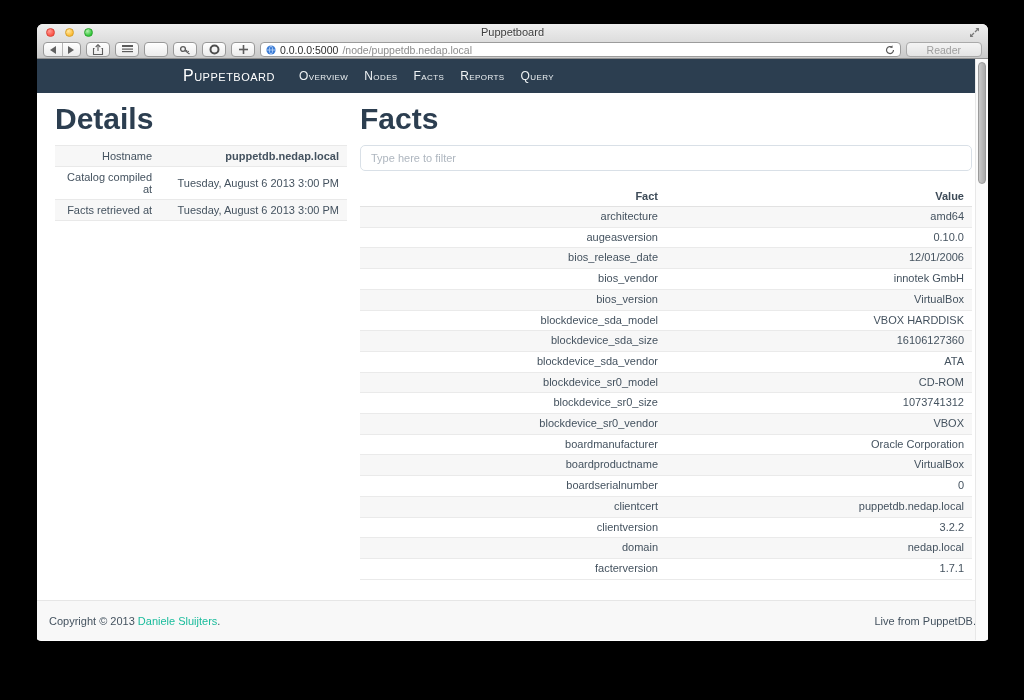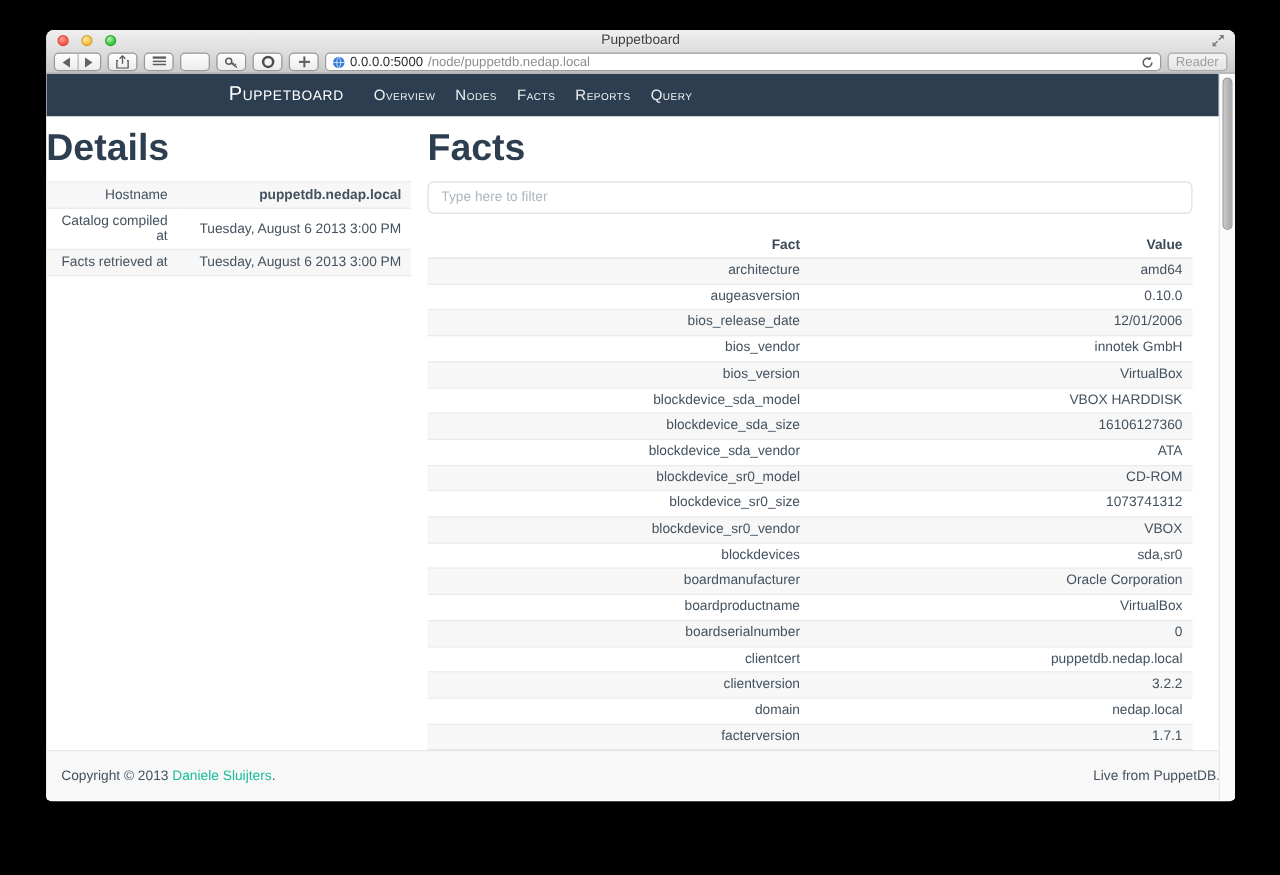--- a/index.html
+++ b/index.html
@@ -38,40 +38,40 @@
   .arrow.right { border-width:4px 0 4px 6px; border-color:transparent transparent transparent #616161; }
   .urlfield {
     flex:1; height:15px; display:flex; align-items:center; gap:4px;
     border:1px solid #9c9c9c; border-radius:4px; background:#fff; padding:0 5px;
     font-size:10.5px; overflow:hidden; white-space:nowrap;
   }
   .url-host { color:#2e2e2e; }
   .url-path { color:#8d8d8d; }
   .refresh { margin-left:auto; }
   .reader {
-    height:15px; padding:0 6px; display:flex; align-items:center;
+    height:15px; padding:0 20px; display:flex; align-items:center;
     border:1px solid #aaa; border-radius:4px; color:#9e9e9e; font-size:10.5px;
     background:linear-gradient(#f4f4f4,#e4e4e4);
   }
 
   
   .page { position:relative; height:581px; background:#fff; overflow:hidden; }
   .navbar { height:34px; background:#2c3e50; display:flex; align-items:center; }
   .brand {
     margin-left:146px; font-size:16px; color:#fff; font-variant:small-caps;
     letter-spacing:.5px; text-decoration:none; cursor:pointer;
   }
   .nav-items { display:flex; margin-left:16px; list-style:none; }
   .nav-items li {
     padding:0 8px; font-size:12px; color:#eef2f4; font-variant:small-caps;
     letter-spacing:.4px; cursor:pointer;
   }
 
   .main { display:flex; }
-  .col-left  { width:292px; flex:none; }
+  .col-left  { width:292px; margin-left:18px; flex:none; }
   .col-right { width:612px; margin-left:13px; flex:none; }
   h1 { font-size:30px; line-height:34px; font-weight:bold; color:#2c3e50; margin:9px 0 9px; }
 
   table { border-collapse:collapse; width:100%; font-size:11px; color:#44525f; }
   td, th { padding:4px 8px; line-height:12px; text-align:right; }
   .details-table td { border-top:1px solid #e9e9e9; }
   .details-table tr:last-child td { border-bottom:1px solid #e9e9e9; }
   .details-table td:first-child { width:36%; }
   .details-table tr:nth-child(odd) { background:#f7f7f7; }
   .bold-val { font-weight:bold; }
@@ -275,24 +275,20 @@
               </tr>
               <tr>
                 <td>blockdevice_sr0_size</td>
                 <td>1073741312</td>
               </tr>
               <tr>
                 <td>blockdevice_sr0_vendor</td>
                 <td>VBOX</td>
               </tr>
               <tr>
-                <td>blockdevices</td>
-                <td>sda,sr0</td>
-              </tr>
-              <tr>
                 <td>boardmanufacturer</td>
                 <td>Oracle Corporation</td>
               </tr>
               <tr>
                 <td>boardproductname</td>
                 <td>VirtualBox</td>
               </tr>
               <tr>
                 <td>boardserialnumber</td>
                 <td>0</td>

